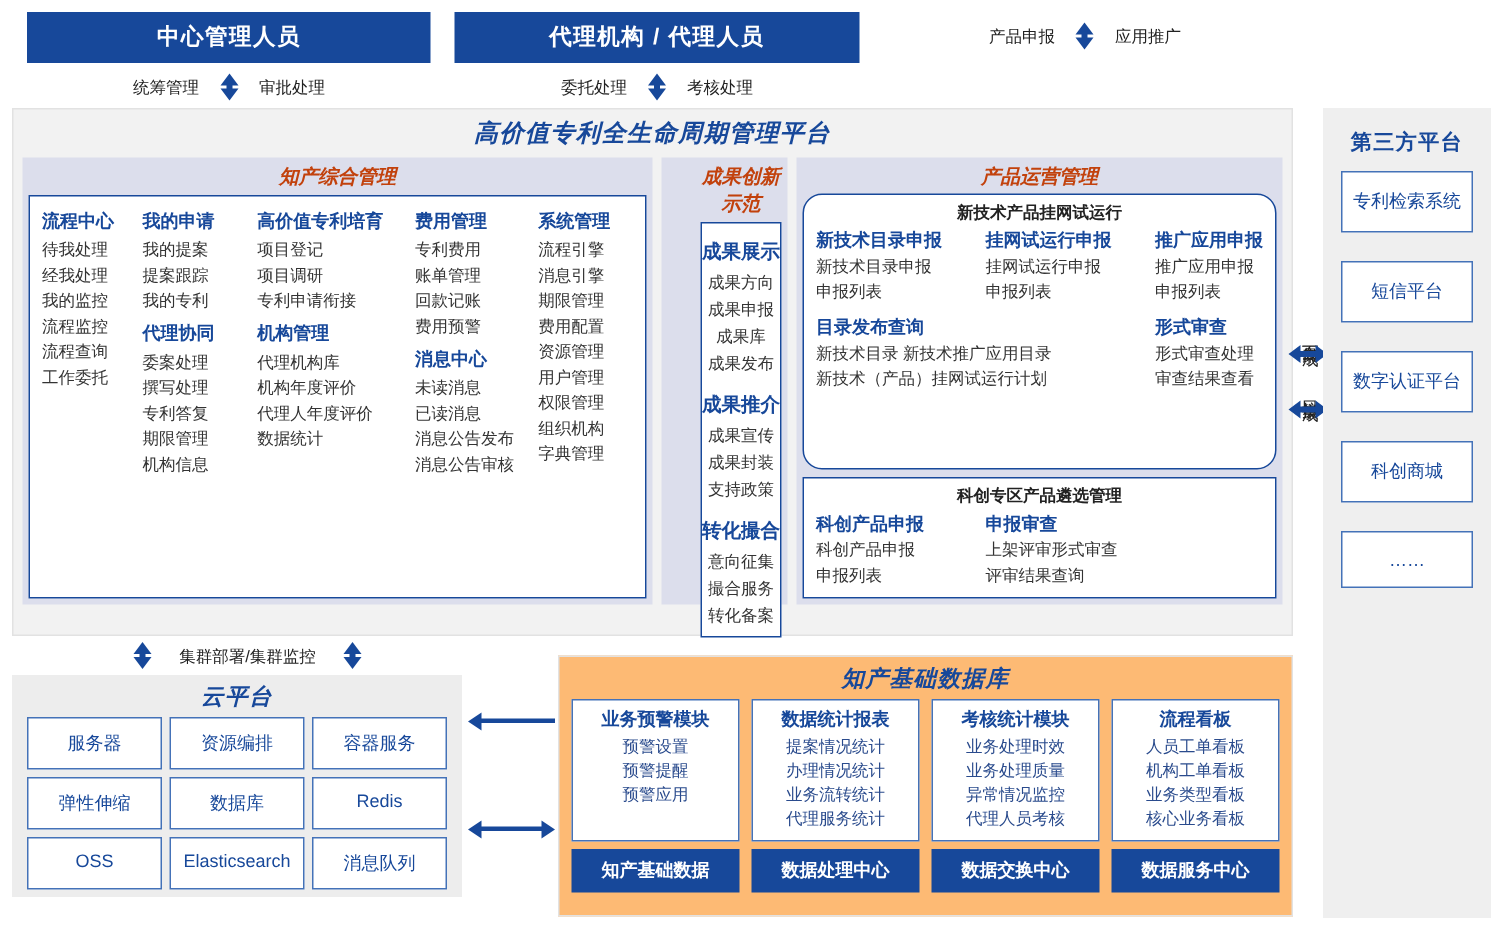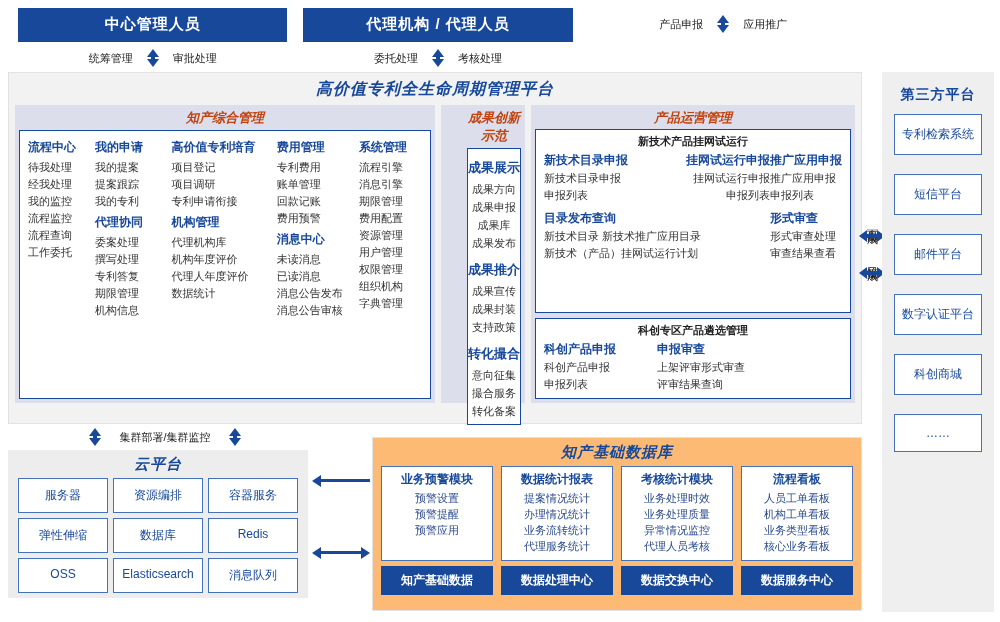--- a/index.html
+++ b/index.html
@@ -263,29 +263,29 @@
             <div class="itm">撮合服务</div>
             <div class="itm">转化备案</div>
           </div>
         </div>
       </div>
 
       <div class="sect" id="sectC">
         <div class="sect-title">产品运营管理</div>
         <div class="c-body">
 
-          <div class="subbox" style="flex:1;">
+          <div class="subbox" style="flex:1;border-radius:13px;">
             <div class="subbox-title">新技术产品挂网试运行</div>
             <div class="subrow">
               <div class="subcol" style="width:113px;">
                 <div class="grp-h">新技术目录申报</div>
                 <div class="itm">新技术目录申报</div>
                 <div class="itm">申报列表</div>
               </div>
-              <div class="subcol" style="width:113px;text-align:right;">
+              <div class="subcol" style="width:113px;">
                 <div class="grp-h">挂网试运行申报</div>
                 <div class="itm">挂网试运行申报</div>
                 <div class="itm">申报列表</div>
               </div>
               <div class="subcol">
                 <div class="grp-h">推广应用申报</div>
                 <div class="itm">推广应用申报</div>
                 <div class="itm">申报列表</div>
               </div>
             </div>
@@ -338,21 +338,20 @@
           <i></i>
         </span>
     </div>
   </div>
 
   <div class="third">
     <div class="third-title">第三方平台</div>
     <div class="third-list">
       <div class="third-item">专利检索系统</div>
       <div class="third-item">短信平台</div>
-      <div class="third-item">邮件平台</div>
       <div class="third-item">数字认证平台</div>
       <div class="third-item">科创商城</div>
       <div class="third-item">……</div>
     </div>
   </div>
 
   <div class="cluster">
     <span class="v-arrow">
         <i></i>
       </span>

